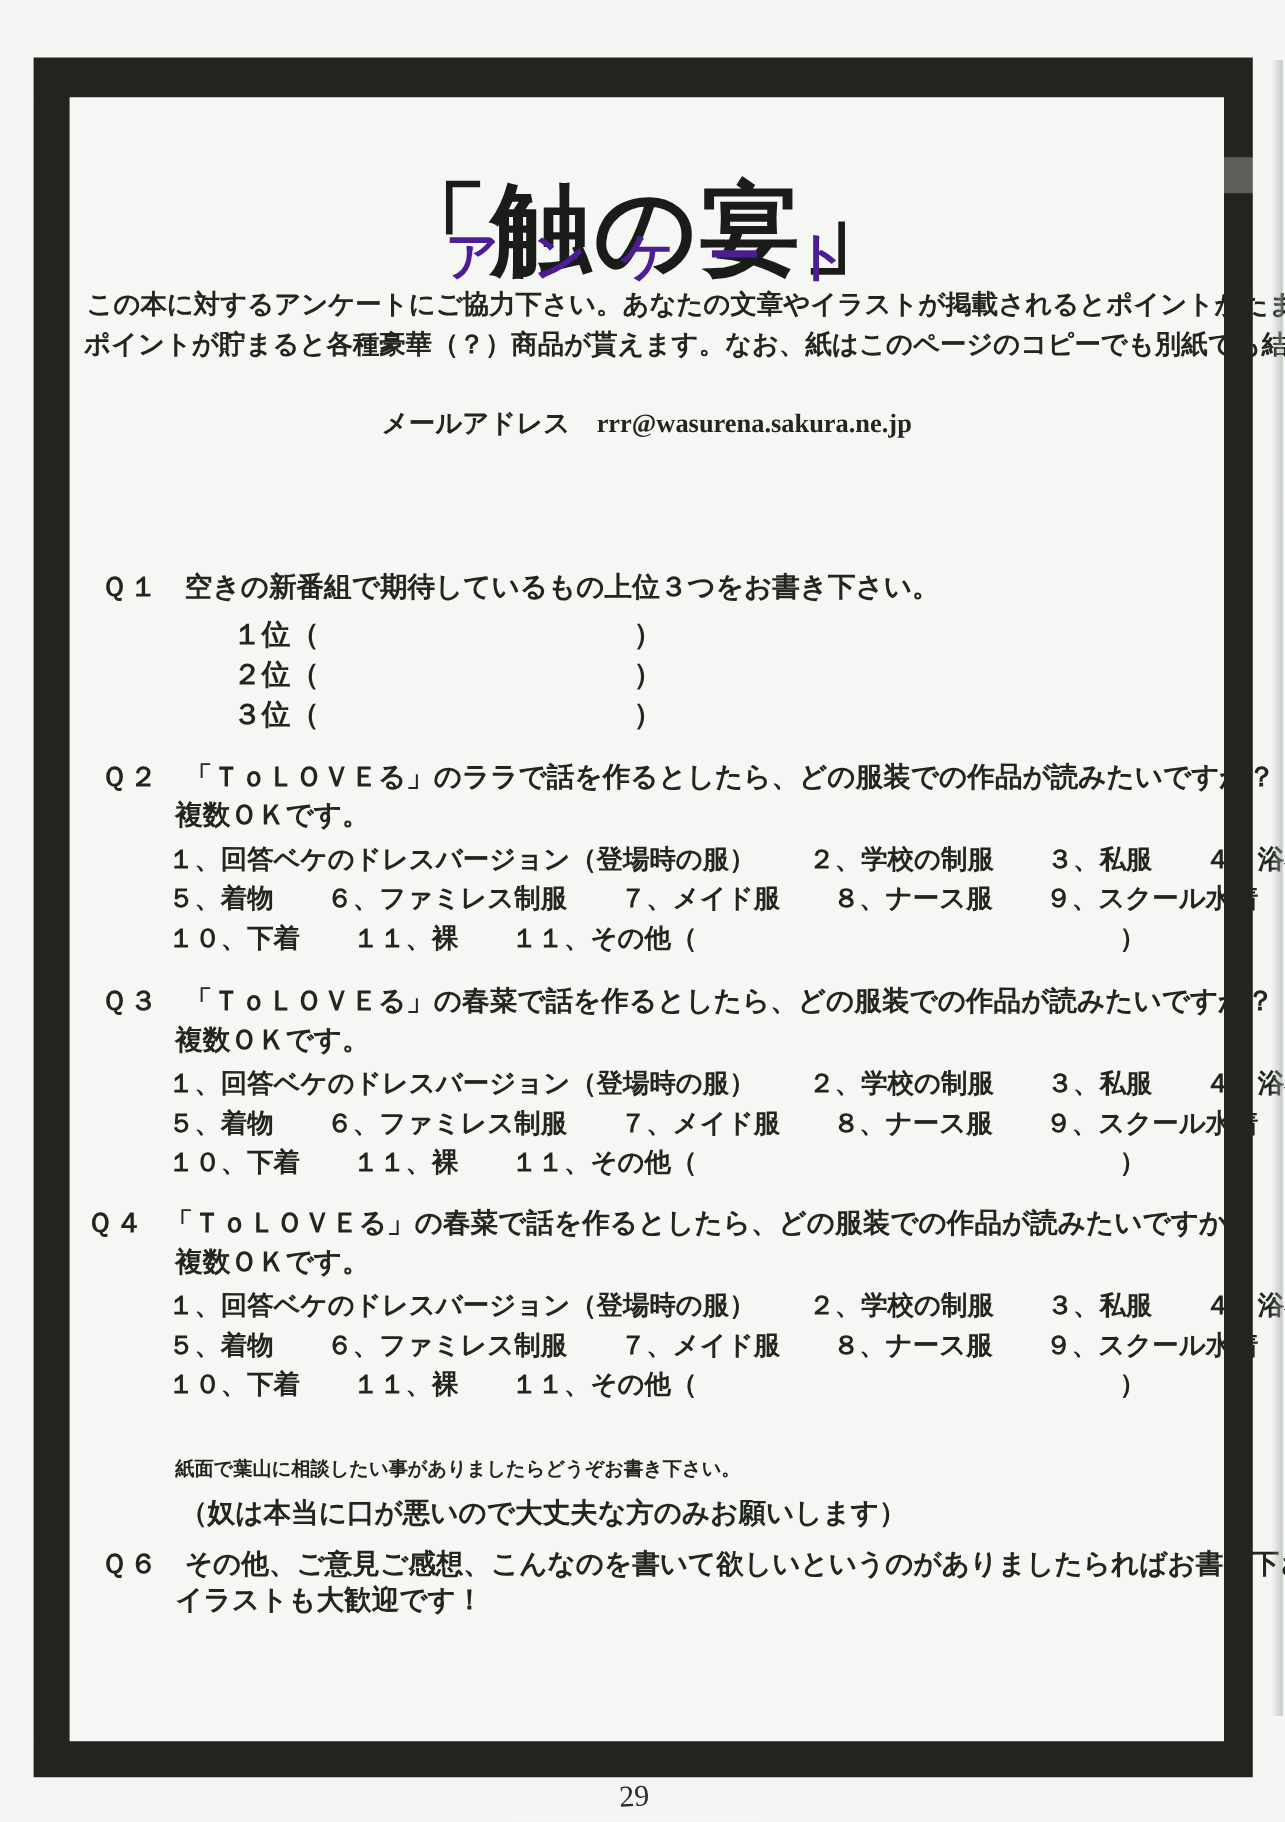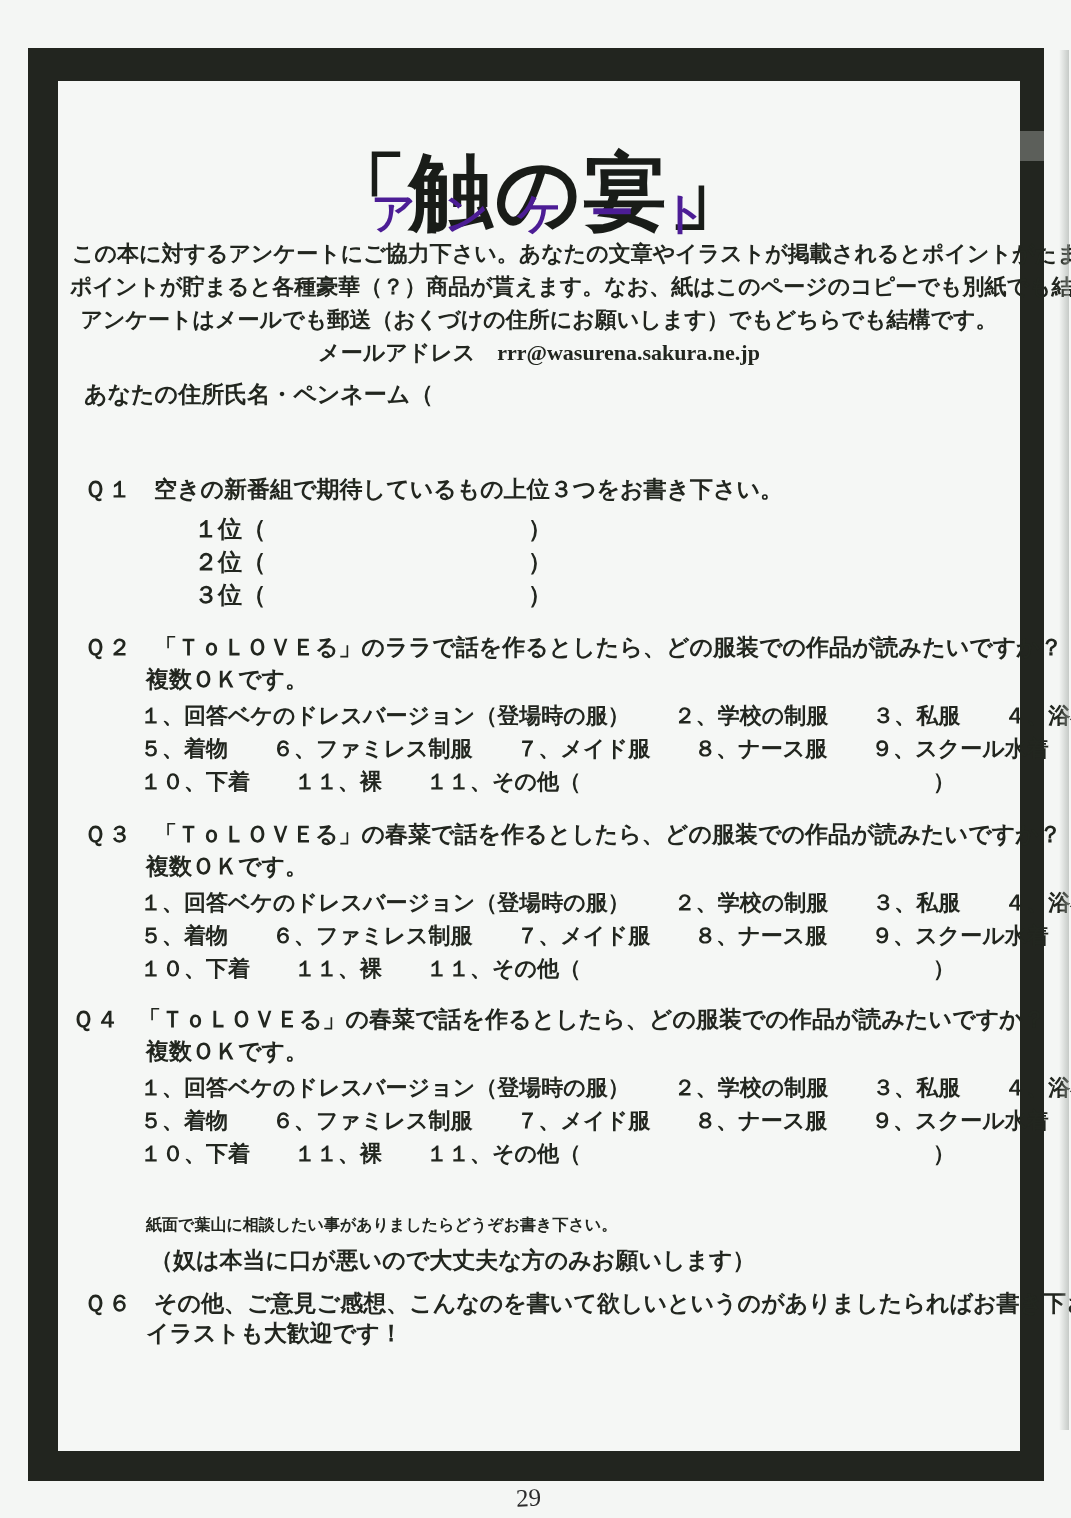--- a/index.html
+++ b/index.html
@@ -70,24 +70,22 @@
 
   <div class="frame">
     <div class="frame-smudge"></div>
   </div>
 
   <h1 class="abs title">「触の宴」</h1>
   <div class="abs subtitle">アンケート</div>
 
   <div class="abs body-text" style="left:72px;top:240px;">この本に対するアンケートにご協力下さい。あなたの文章やイラストが掲載されるとポイントがたまります。</div>
   <div class="abs body-text" style="left:70px;top:273px;">ポイントが貯まると各種豪華（？）商品が貰えます。なお、紙はこのページのコピーでも別紙でも結構です。</div>
-  <div class="abs body-text centered" style="top:306px;">アンケートはメールでも郵送（おくづけの住所にお願いします）でもどちらでも結構です。</div>
   <div class="abs body-text centered" style="top:339px;">メールアドレス　rrr@wasurena.sakura.ne.jp</div>
 
-  <div class="abs body-text" style="left:84px;top:381px;font-size:23px;">あなたの住所氏名・ペンネーム（</div>
 
   <div class="abs qrow" style="left:84px;top:474px;">
     <span class="qlabel">Ｑ１</span>
     <span>空きの新番組で期待しているもの上位３つをお書き下さい。</span>
   </div>
   <div class="abs rank" style="left:194px;top:513px;">
     <span>１位（</span>
     <span>）</span>
   </div>
   <div class="abs rank" style="left:194px;top:546px;">

